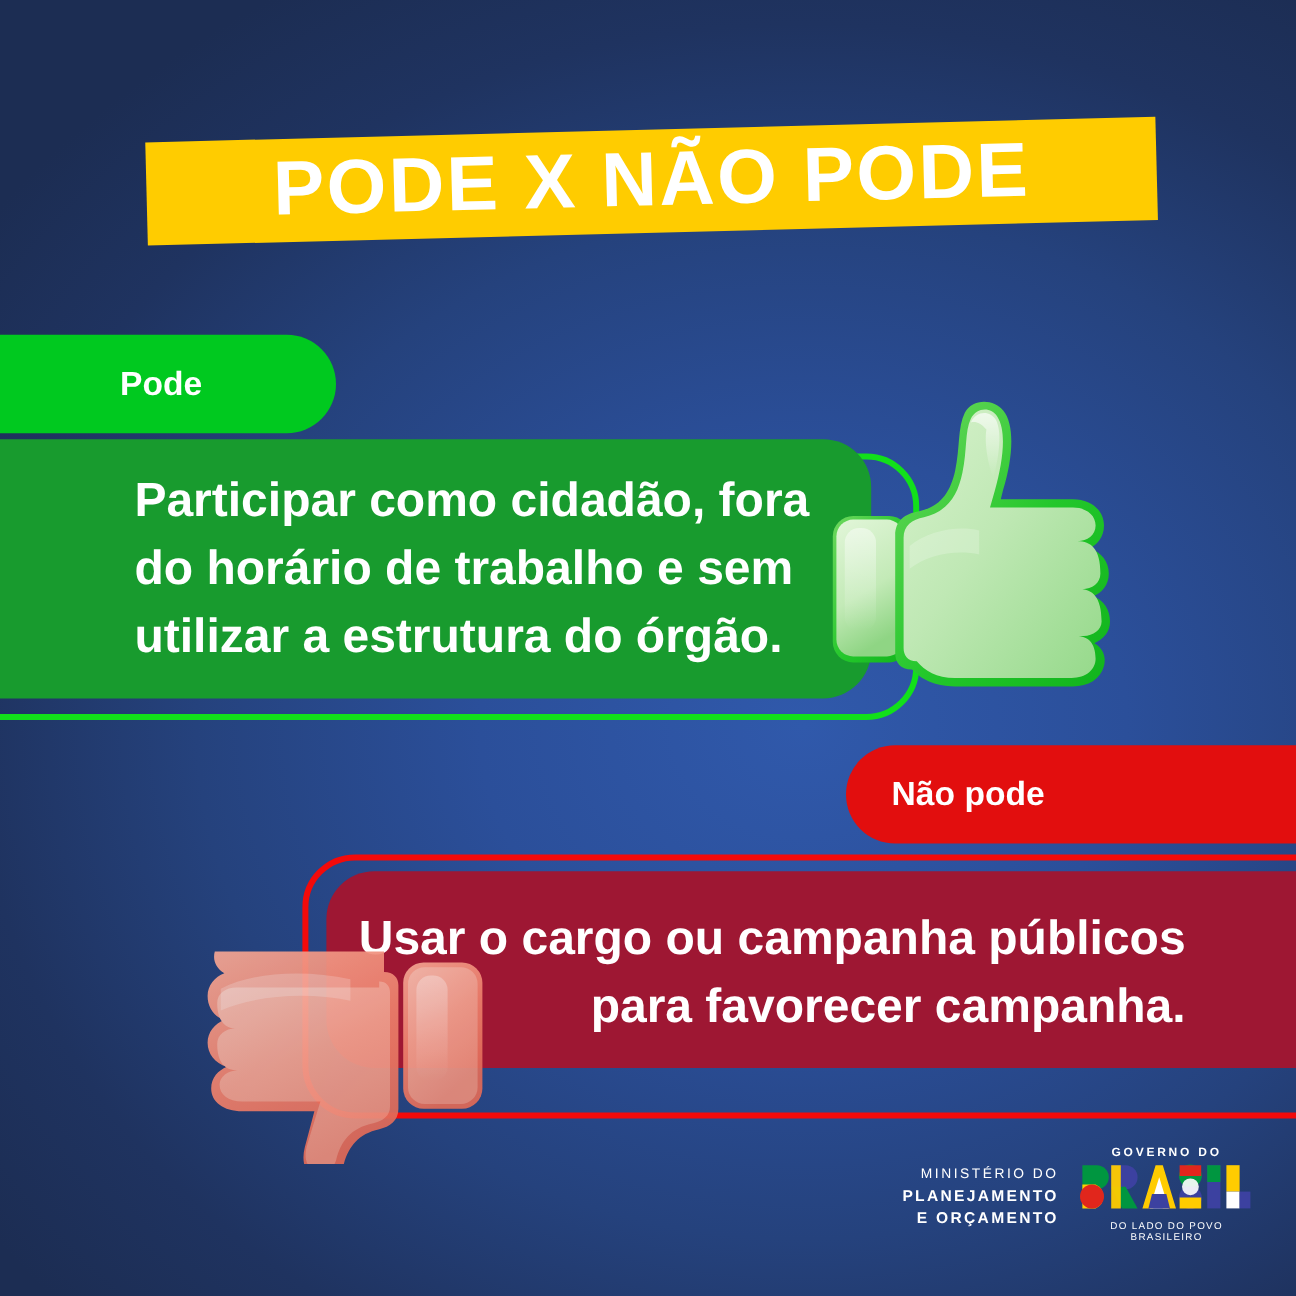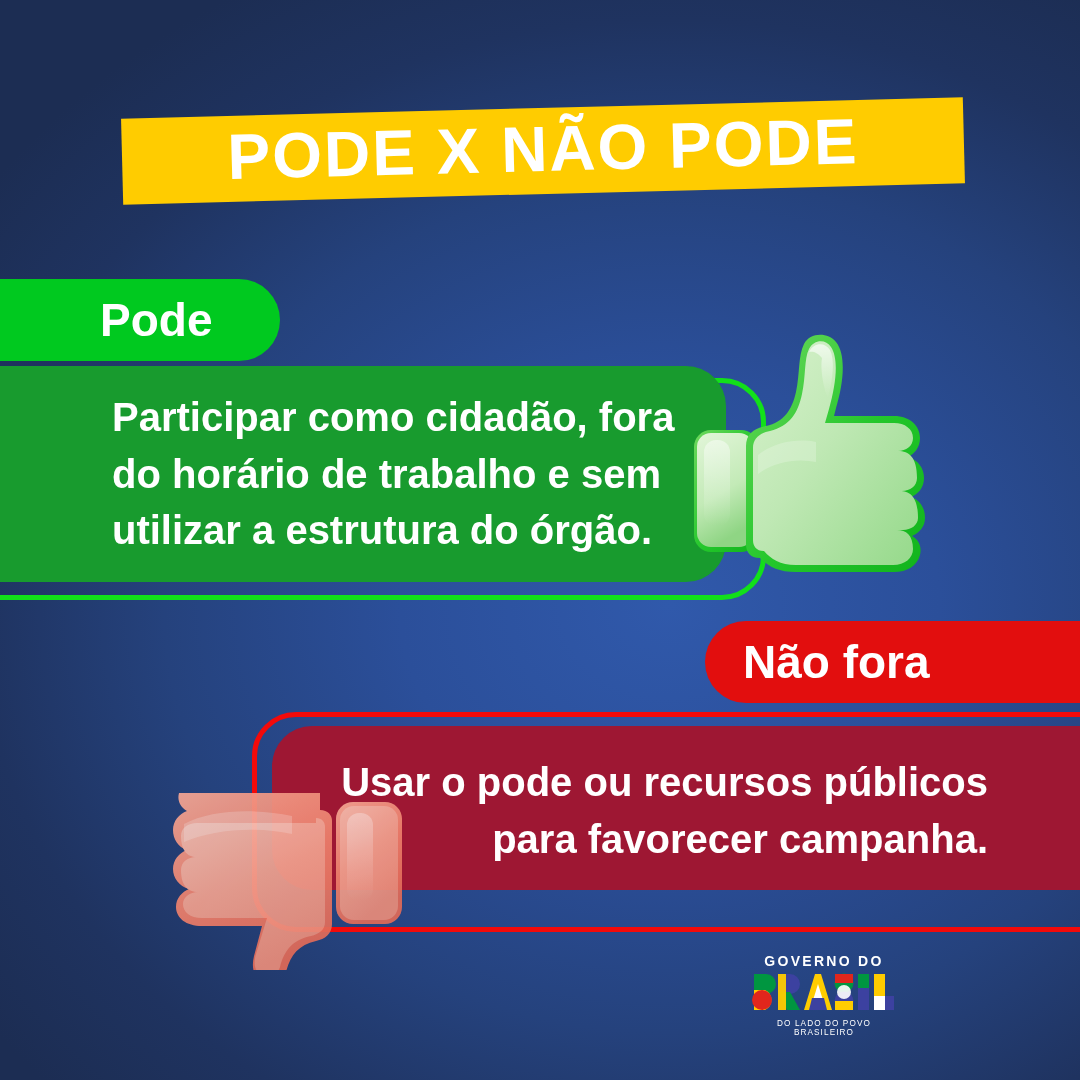--- a/index.html
+++ b/index.html
@@ -38,21 +38,21 @@
   }
 
   
   .pill {
     position:absolute;
     display:flex; align-items:center;
     height:82px;
     z-index:6;
   }
   .pill .pill-label {
-    font-size:46px;
+    font-size:28px;
     font-weight:bold;
     color:#ffffff;
     white-space:nowrap;
     line-height:1;
   }
 
   .card-outline {
     position:absolute;
     border-radius:44px;
     z-index:3;
@@ -162,21 +162,21 @@
   .ministry .m-line2, .ministry .m-line3 {
     display:block;
     font-size:13px;
     font-weight:bold;
     letter-spacing:1.9px;
   }
   .gov-logo { width:144px; }
   .gov-top {
     display:block;
     text-align:center;
-    font-size:14px;
+    font-size:10px;
     font-weight:bold;
     letter-spacing:2.3px;
     color:#ffffff;
     margin-bottom:3px;
   }
   .gov-bottom {
     display:block;
     text-align:center;
     font-size:8.2px;
     font-weight:normal;
@@ -285,26 +285,26 @@
 
       <path d="M121 22 C 126 12 137 12 142 20 C 147 30 145 48 140 68 C 136 60 132 40 134 28 C 129 22 125 21 121 22 Z" fill="url(#gUpGloss)" opacity="0.8"></path>
 
       <path d="M70 125 C 86 112 110 108 128 112 L 128 132 C 108 128 86 132 70 144 Z" fill="#FFFFFF" opacity="0.22"></path>
     </g>
   </svg>
 
   <div class="card-outline outline-red"></div>
 
   <div class="card-body body-red">
-    <span class="card-text">Usar o pode ou recursos públicos
+    <span class="card-text">Usar o cargo ou campanha públicos
 para favorecer campanha.</span>
   </div>
 
   <div class="pill pill-red">
-    <span class="pill-label">Não fora</span>
+    <span class="pill-label">Não pode</span>
   </div>
 
   <svg class="thumb thumb-down" viewBox="0 0 280 190">
     <defs>
       <linearGradient id="gDnFill" x1="0" y1="0" x2="0.4" y2="1">
         <stop offset="0%" stop-color="#F6BDAE"></stop>
         <stop offset="50%" stop-color="#F0A08E"></stop>
         <stop offset="100%" stop-color="#E88C7A"></stop>
       </linearGradient>
       <linearGradient id="gDnRim" x1="0" y1="0" x2="0.4" y2="1">
@@ -358,20 +358,25 @@
       <rect x="186" y="22" width="66" height="122" rx="17" fill="url(#gDnRim)"></rect>
       <rect x="190" y="26" width="58" height="114" rx="14" fill="url(#gDnFill)"></rect>
       <rect x="197" y="33" width="26" height="88" rx="12" fill="url(#gDnGloss)" opacity="0.5"></rect>
 
       <path d="M34 44 C 60 30 104 28 142 36 L 142 54 C 104 46 62 50 34 62 Z" fill="#FFFFFF" opacity="0.22"></path>
     </g>
   </svg>
 
   <div class="footer">
 
+    <div class="ministry">
+      <span class="m-line1">MINISTÉRIO DO</span>
+      <span class="m-line2">PLANEJAMENTO</span>
+      <span class="m-line3">E ORÇAMENTO</span>
+    </div>
 
     <div class="gov-logo">
       <span class="gov-top">GOVERNO DO</span>
 
       <svg viewBox="0 0 144 40" width="144" height="40">
 
         <path d="M2 2 h12 a10 10 0 0 1 0 20 h-12 z" fill="#009640"></path>
         <path d="M2 18 h11 a11 11 0 0 1 0 20 h-11 z" fill="#FFCC00"></path>
         <circle cx="10" cy="28" r="10" fill="#E1261C"></circle>
 

